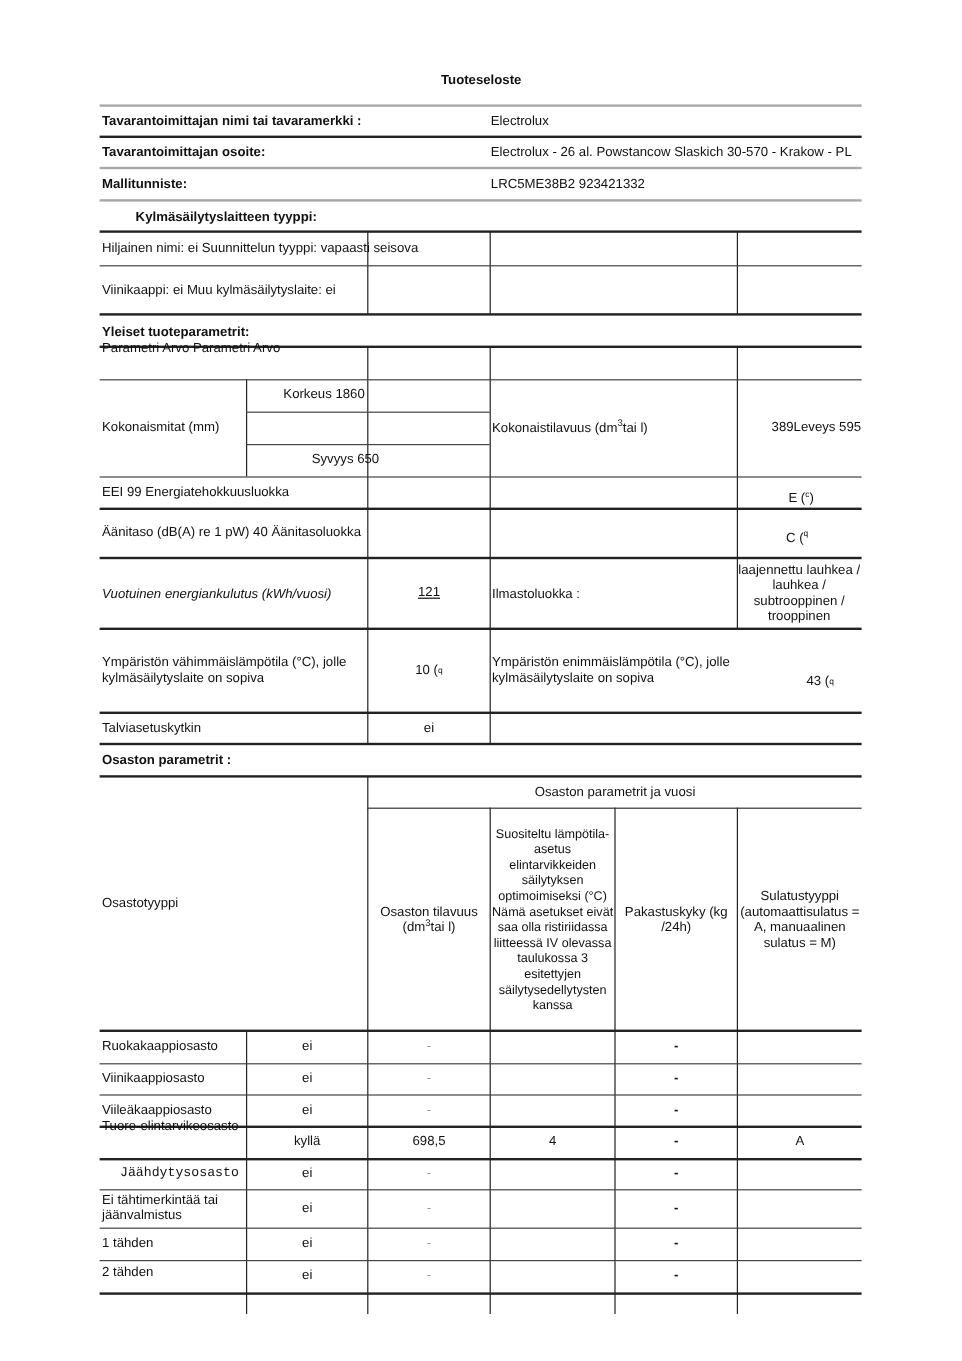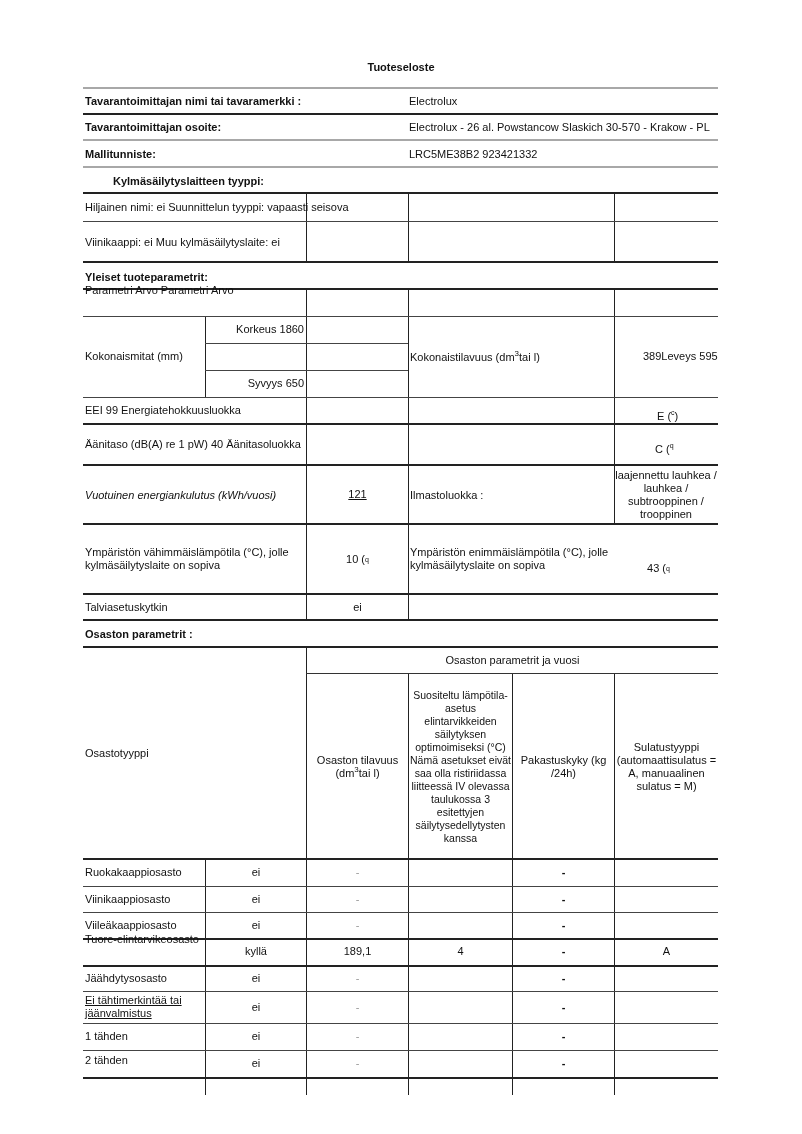--- a/index.html
+++ b/index.html
@@ -54,21 +54,21 @@
 <div class="vl" style="left:614px;top:289px;height:235px;"></div>
 <div class="vl" style="left:205px;top:316px;height:81px;"></div>
 
 <div class="t" style="left:85px;top:284px;">Parametri Arvo Parametri Arvo</div>
 <div class="hl hn" style="top:316px;"></div>
 
 <div class="cell r" style="left:206px;top:316px;width:98px;height:27px;">Korkeus 1860</div>
 <div class="abs" style="left:205px;top:343px;width:203px;border-top:1px solid #444;"></div>
 <div class="abs" style="left:205px;top:370px;width:203px;border-top:1px solid #444;"></div>
 <div class="t" style="left:85px;top:350px;">Kokonaismitat (mm)</div>
-<div class="cell r" style="left:206px;top:370px;width:98px;height:27px;">Syvyys 650</div>
+<div class="cell r" style="left:218px;top:370px;width:98px;height:27px;">Syvyys 650</div>
 <div class="t" style="left:410px;top:351px;"><span>Kokonaistilavuus (dm</span><sup>3</sup><span>tai l)</span></div>
 <div class="abs" style="left:643px;top:350px;width:75px;overflow:hidden;white-space:nowrap;line-height:13px;">389Leveys 595</div>
 
 <div class="hl hn" style="top:397px;"></div>
 <div class="t" style="left:85px;top:404px;">EEI 99 Energiatehokkuusluokka</div>
 <div class="t" style="left:657px;top:406px;"><span>E (</span><span class="sm">c</span><span>)</span></div>
 
 <div class="hl hk" style="top:423px;"></div>
 <div class="t" style="left:85px;top:438px;">Äänitaso (dB(A) re 1 pW) 40 Äänitasoluokka</div>
 <div class="t" style="left:655px;top:439px;"><span>C (</span><span class="sm">q</span></div>
@@ -79,21 +79,21 @@
 <div class="t" style="left:410px;top:489px;">Ilmastoluokka :</div>
 <div class="cell" style="left:612px;top:465px;width:108px;height:59px;white-space:normal;">laajennettu lauhkea / lauhkea / subtrooppinen / trooppinen</div>
 
 <div class="hl hk" style="top:523px;"></div>
 <div class="abs" style="left:85px;top:546px;width:220px;line-height:13px;">Ympäristön vähimmäislämpötila (°C), jolle kylmäsäilytyslaite on sopiva</div>
 <div class="cell" style="left:307px;top:525px;width:101px;height:69px;">
     <span>10 (</span>
     <span class="sm">q</span>
   </div>
 <div class="abs" style="left:410px;top:546px;width:200px;line-height:13px;">Ympäristön enimmäislämpötila (°C), jolle kylmäsäilytyslaite on sopiva</div>
-<div class="cell" style="left:607px;top:525px;width:103px;height:86px;">
+<div class="cell" style="left:632px;top:525px;width:103px;height:86px;">
     <span>43 (</span>
     <span class="sm">q</span>
   </div>
 
 <div class="hl hk" style="top:593px;"></div>
 <div class="t" style="left:85px;top:601px;">Talviasetuskytkin</div>
 <div class="cell" style="left:307px;top:595px;width:101px;height:25px;">ei</div>
 <div class="hl hk" style="top:619px;"></div>
 
 <div class="t b" style="left:85px;top:628px;">Osaston parametrit :</div>
@@ -141,37 +141,37 @@
       <div class="cell" style="left: 206px; top: 912px; width: 100px; height: 26px; white-space: normal;">ei</div>
       <div class="cell" style="left: 307px; top: 912px; width: 101px; height: 26px; white-space: normal; color: rgb(153, 153, 153);">-</div>
       <div class="cell" style="left: 409px; top: 912px; width: 103px; height: 26px; white-space: normal;"></div>
       <div class="cell" style="left: 513px; top: 912px; width: 101px; height: 26px; white-space: normal; font-weight: bold;">-</div>
       <div class="cell" style="left: 615px; top: 912px; width: 103px; height: 26px; white-space: normal;"></div>
       <div class="hl hk" style="top: 938px;"></div>
     </div>
     <div>
       <div class="cell l" style="left: 83px; top: 926px; width: 120px; height: 27px; white-space: normal;">Tuore-elintarvikeosasto</div>
       <div class="cell" style="left: 206px; top: 938px; width: 100px; height: 27px; white-space: normal;">kyllä</div>
-      <div class="cell" style="left: 307px; top: 938px; width: 101px; height: 27px; white-space: normal;">189,1</div>
+      <div class="cell" style="left: 307px; top: 938px; width: 101px; height: 27px; white-space: normal;">698,5</div>
       <div class="cell" style="left: 409px; top: 938px; width: 103px; height: 27px; white-space: normal;">4</div>
       <div class="cell" style="left: 513px; top: 938px; width: 101px; height: 27px; white-space: normal; font-weight: bold;">-</div>
       <div class="cell" style="left: 615px; top: 938px; width: 103px; height: 27px; white-space: normal;">A</div>
       <div class="hl hk" style="top: 965px;"></div>
     </div>
     <div>
-      <div class="cell l" style="left: 83px; top: 965px; width: 120px; height: 26px; white-space: normal;">Jäähdytysosasto</div>
+      <div class="cell l" style="left: 98px; top: 965px; width: 120px; height: 26px; white-space: normal; font-family: Liberation Mono, monospace;">Jäähdytysosasto</div>
       <div class="cell" style="left: 206px; top: 965px; width: 100px; height: 26px; white-space: normal;">ei</div>
       <div class="cell" style="left: 307px; top: 965px; width: 101px; height: 26px; white-space: normal; color: rgb(153, 153, 153);">-</div>
       <div class="cell" style="left: 409px; top: 965px; width: 103px; height: 26px; white-space: normal;"></div>
       <div class="cell" style="left: 513px; top: 965px; width: 101px; height: 26px; white-space: normal; font-weight: bold;">-</div>
       <div class="cell" style="left: 615px; top: 965px; width: 103px; height: 26px; white-space: normal;"></div>
       <div class="hl hn" style="top: 991px;"></div>
     </div>
     <div>
-      <div class="cell l" style="left: 83px; top: 991px; width: 120px; height: 32px; white-space: normal; text-decoration: underline;">Ei tähtimerkintää tai jäänvalmistus</div>
+      <div class="cell l" style="left: 83px; top: 991px; width: 120px; height: 32px; white-space: normal;">Ei tähtimerkintää tai jäänvalmistus</div>
       <div class="cell" style="left: 206px; top: 991px; width: 100px; height: 32px; white-space: normal;">ei</div>
       <div class="cell" style="left: 307px; top: 991px; width: 101px; height: 32px; white-space: normal; color: rgb(153, 153, 153);">-</div>
       <div class="cell" style="left: 409px; top: 991px; width: 103px; height: 32px; white-space: normal;"></div>
       <div class="cell" style="left: 513px; top: 991px; width: 101px; height: 32px; white-space: normal; font-weight: bold;">-</div>
       <div class="cell" style="left: 615px; top: 991px; width: 103px; height: 32px; white-space: normal;"></div>
       <div class="hl hn" style="top: 1023px;"></div>
     </div>
     <div>
       <div class="cell l" style="left: 83px; top: 1023px; width: 120px; height: 27px; white-space: normal;">1 tähden</div>
       <div class="cell" style="left: 206px; top: 1023px; width: 100px; height: 27px; white-space: normal;">ei</div>

